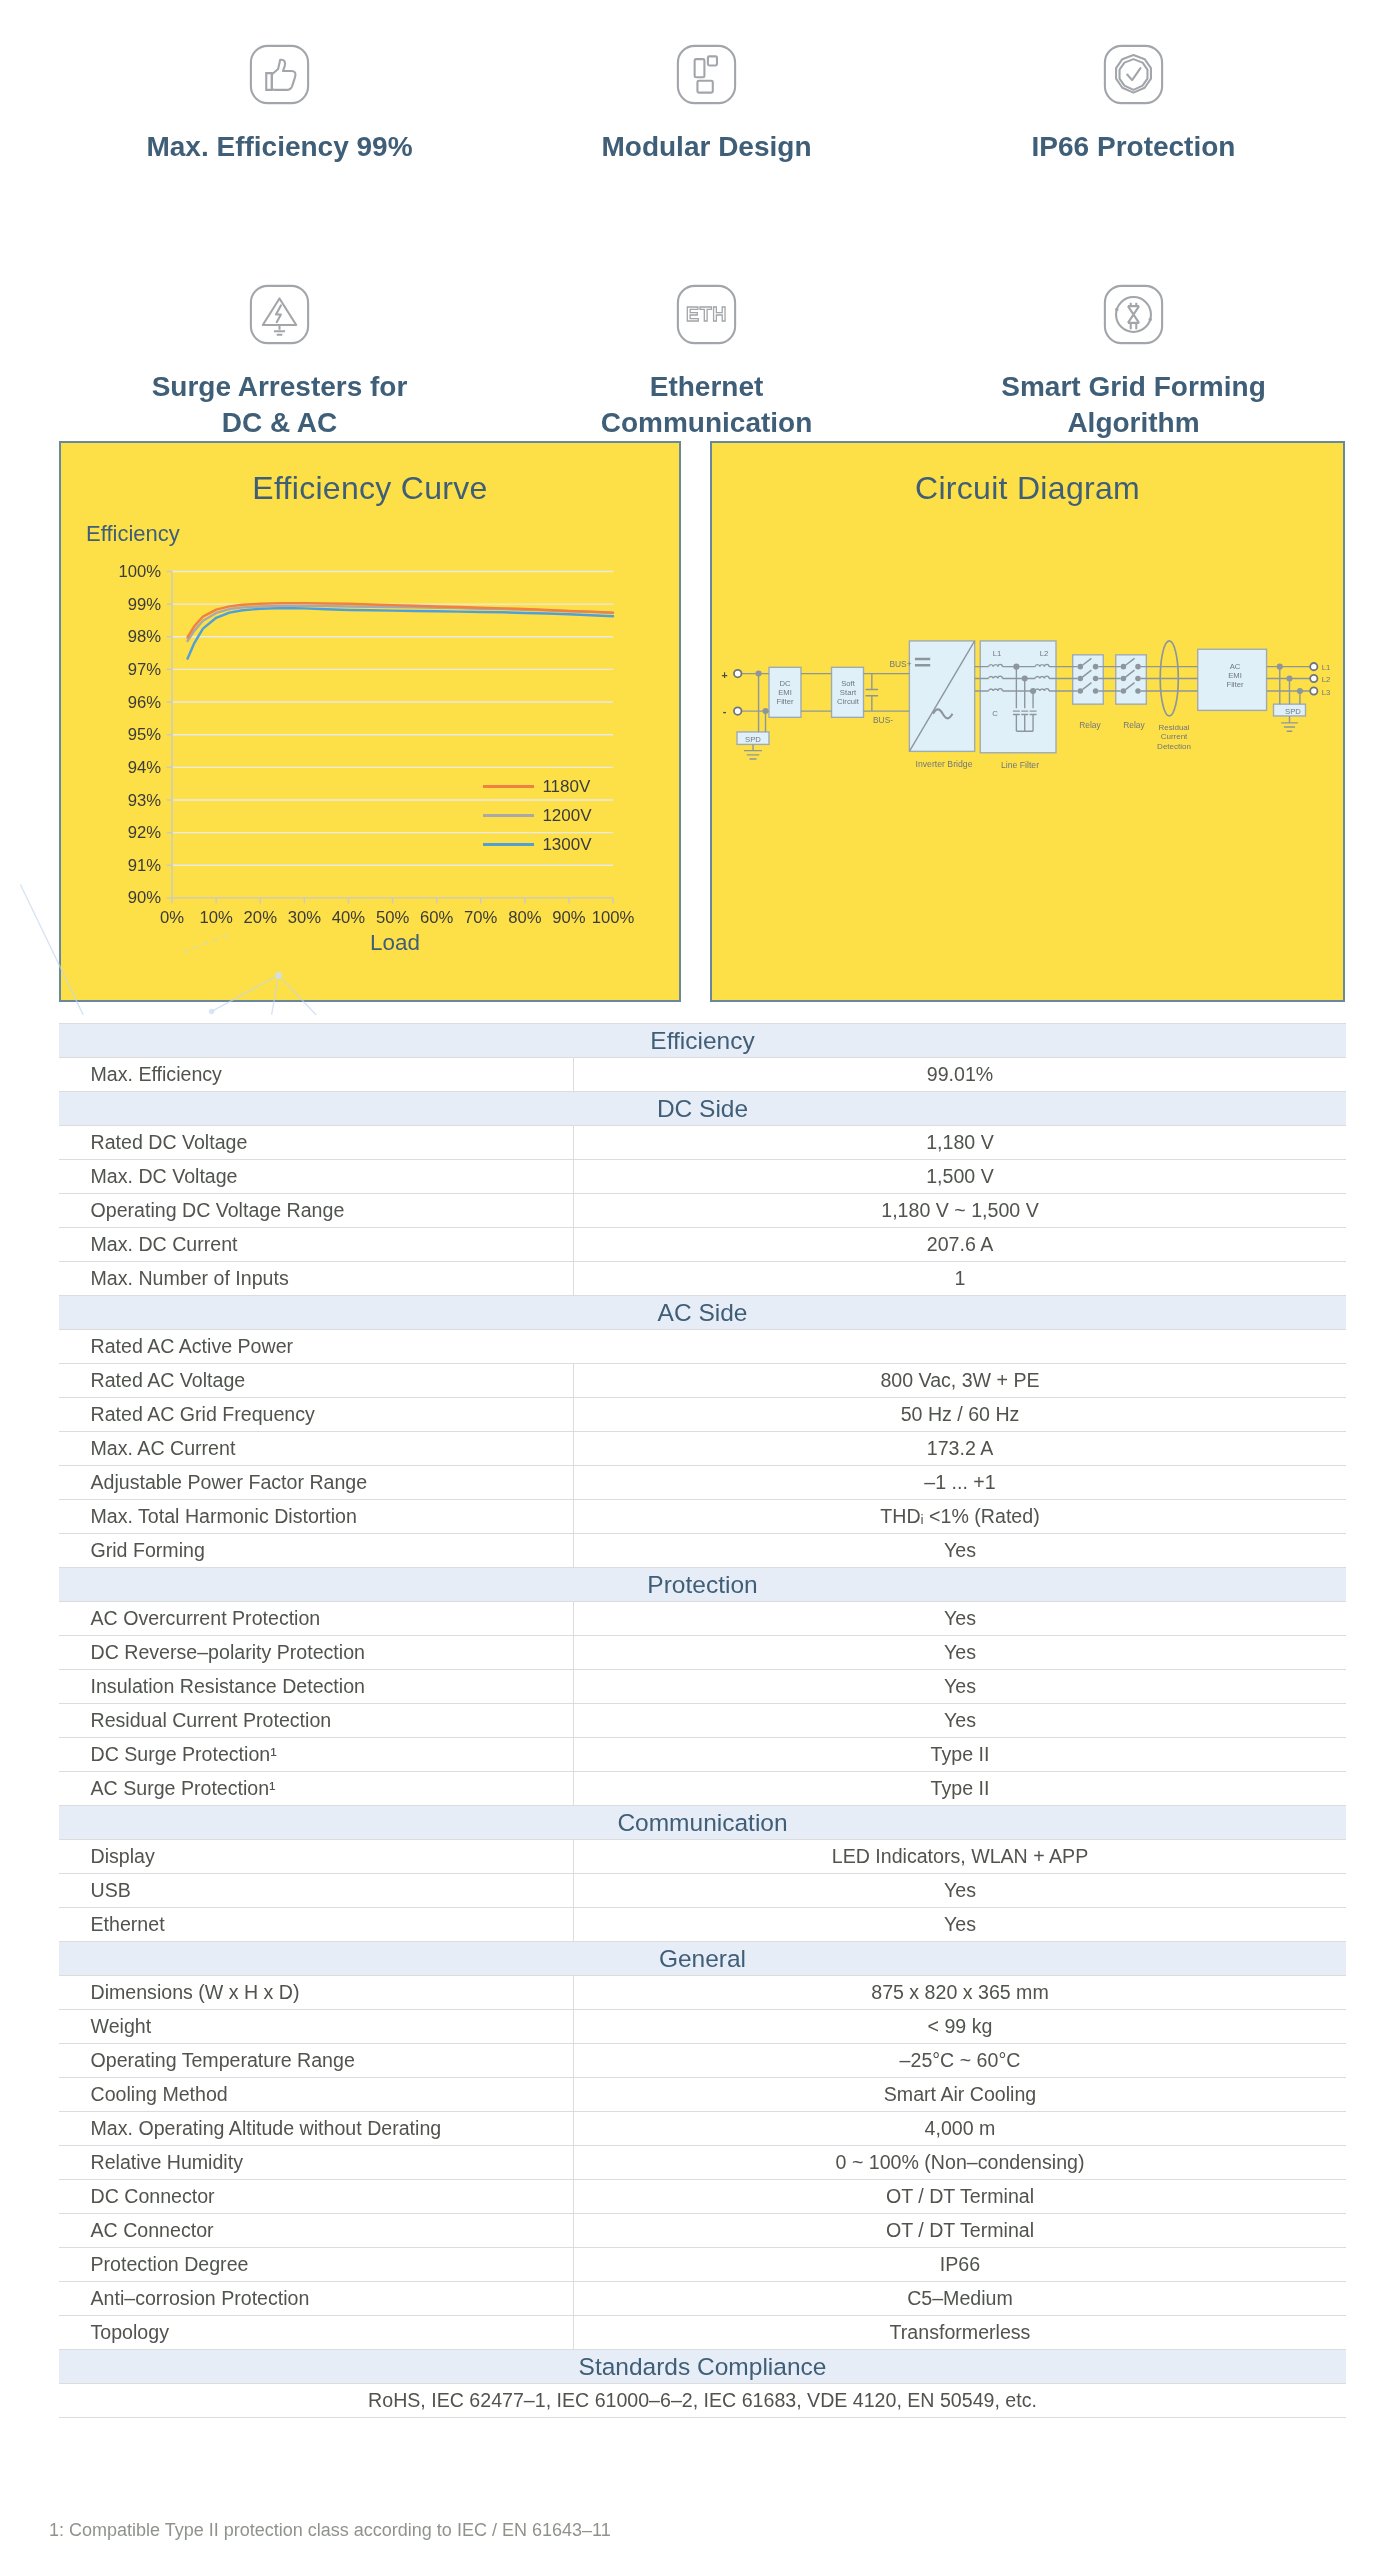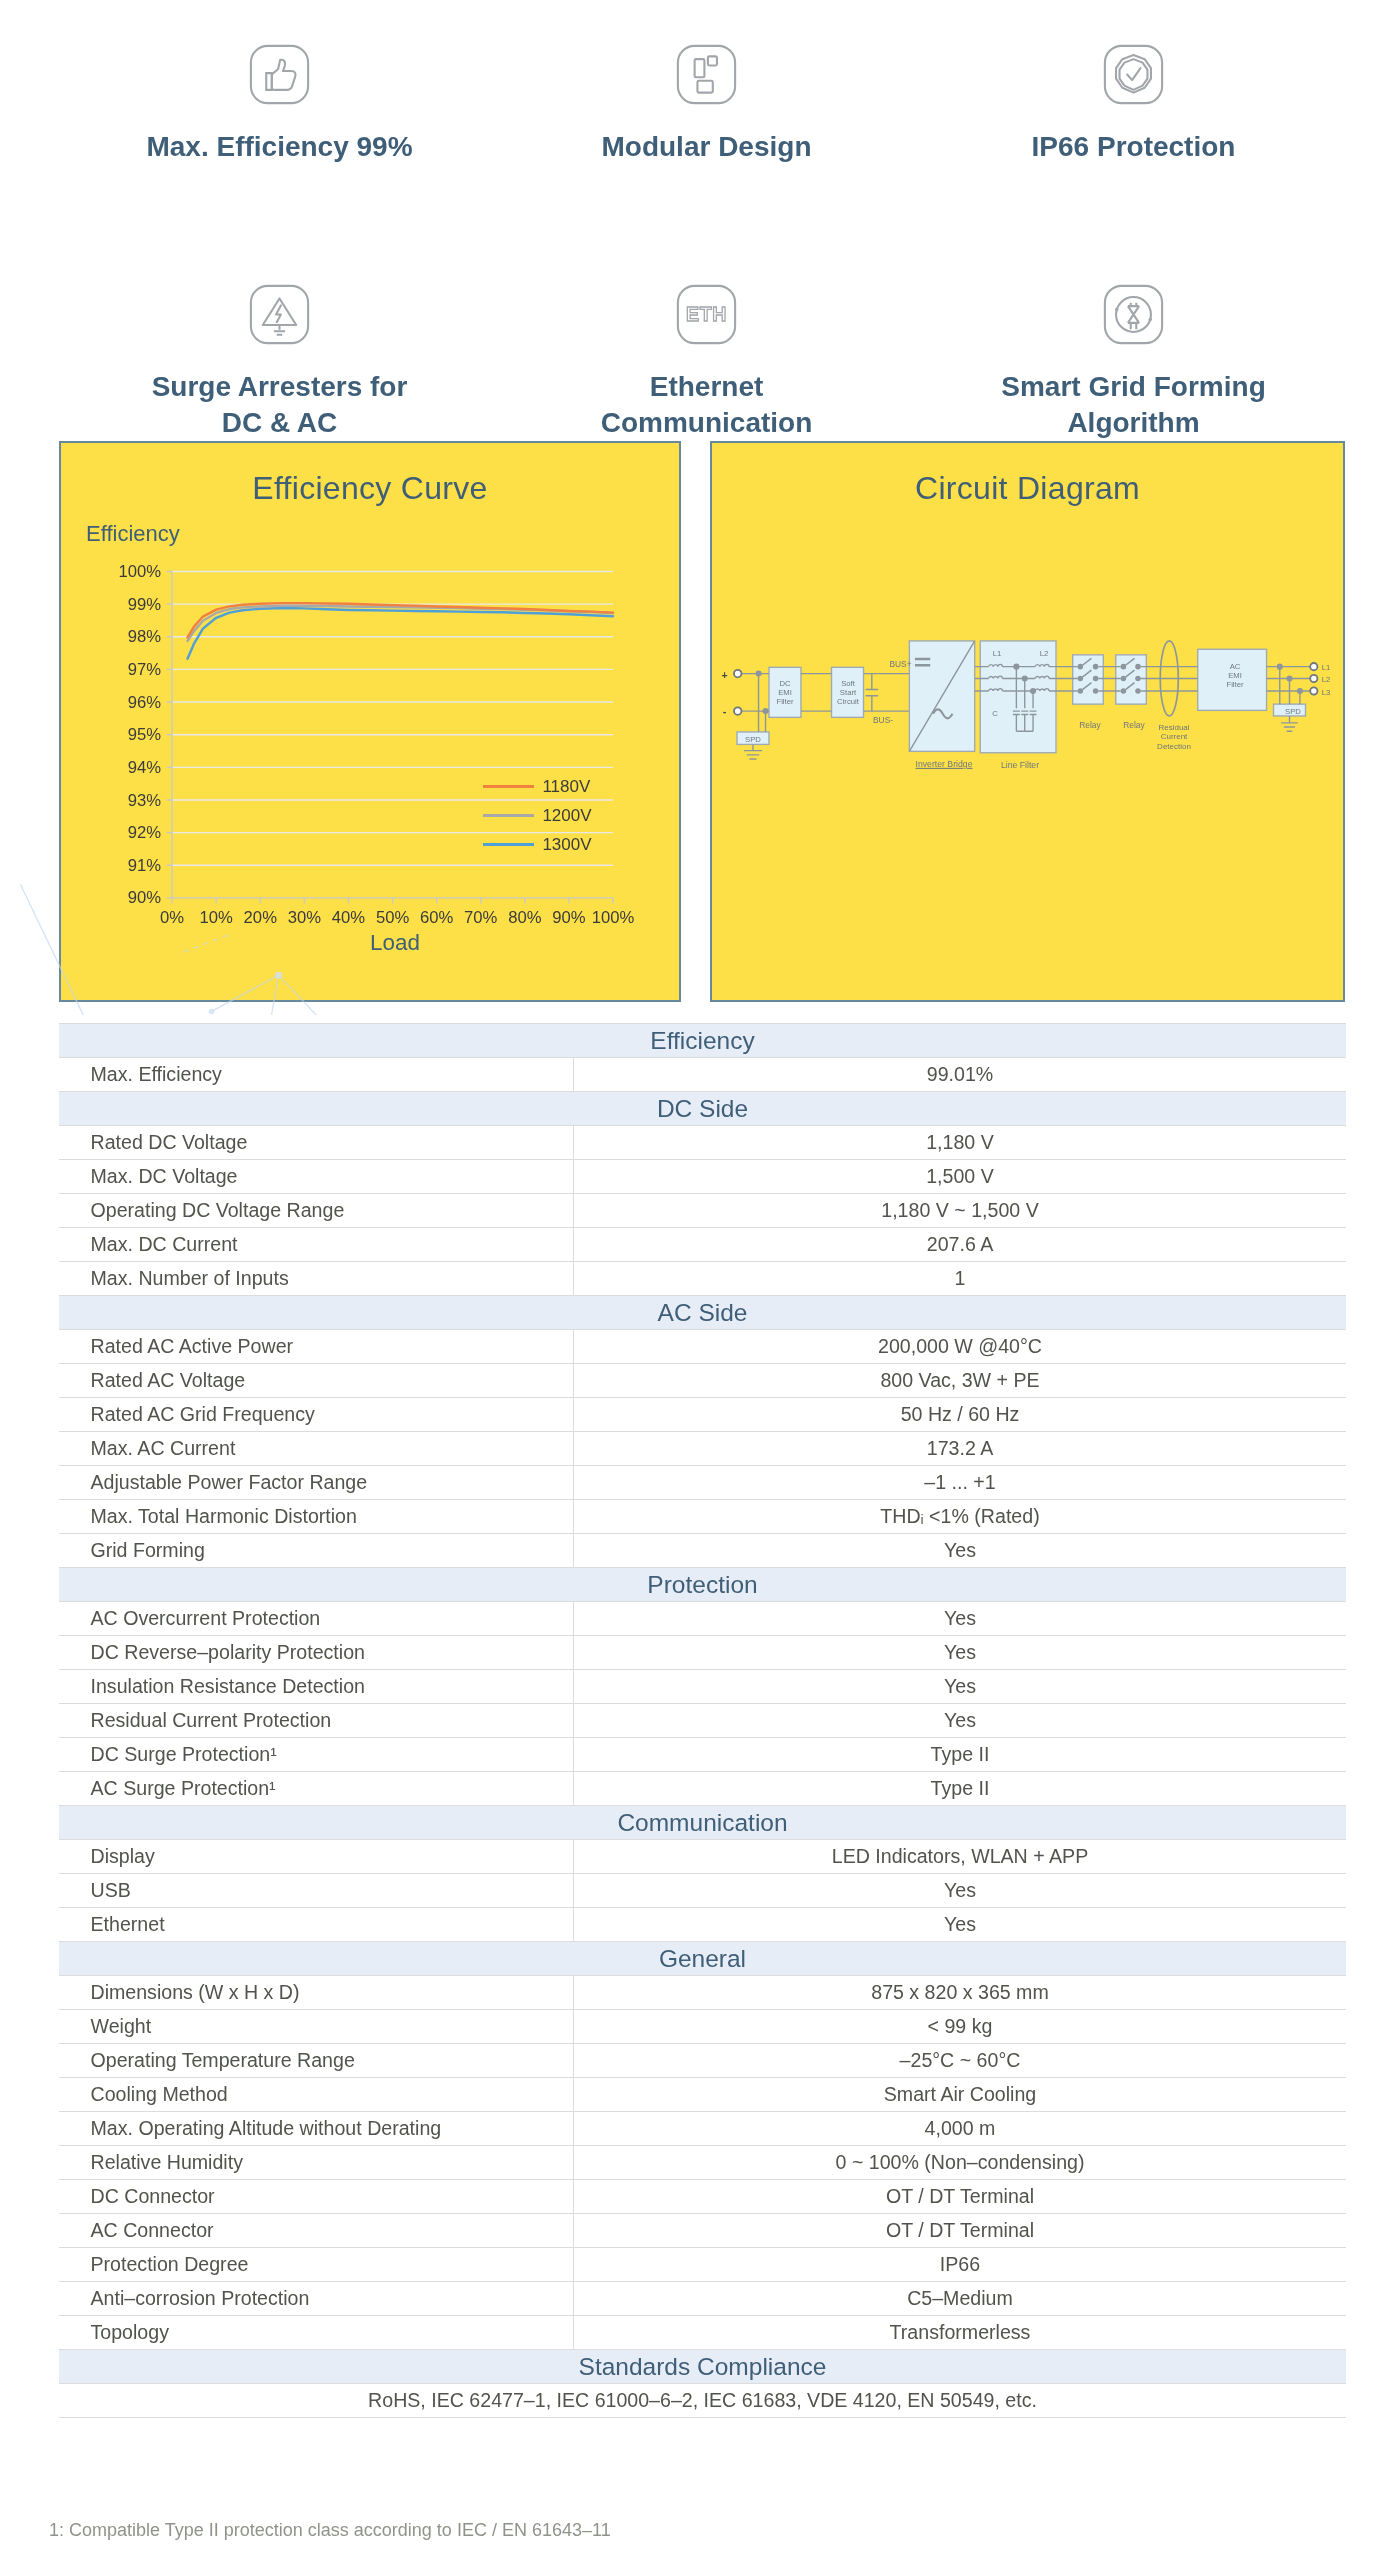--- a/index.html
+++ b/index.html
@@ -280,21 +280,21 @@
         <div class="clabel" style="left: 12.6px; top: 269px; font-size: 11.2px; font-weight: 700; color: rgb(74, 74, 74);">-</div>
         <div class="clabel" style="left: 41px; top: 297px; font-size: 7.7px;">SPD</div>
         <div class="clabel" style="left: 73px; top: 250px; font-size: 7.7px;">DC
 EMI
 Filter</div>
         <div class="clabel" style="left: 136px; top: 250px; font-size: 7.7px;">Soft
 Start
 Circuit</div>
         <div class="clabel" style="left: 171px; top: 222px; font-size: 8.4px; padding-left: 35px;">BUS+</div>
         <div class="clabel" style="left: 171px; top: 278px; font-size: 8.4px;">BUS-</div>
-        <div class="clabel" style="left: 232px; top: 321px; font-size: 8.7px; text-decoration: underline;">Inverter Bridge</div>
+        <div class="clabel" style="left: 232px; top: 321px; font-size: 8.7px;">Inverter Bridge</div>
         <div class="clabel" style="left: 285px; top: 211px; font-size: 7.7px;">L1</div>
         <div class="clabel" style="left: 332px; top: 211px; font-size: 7.7px;">L2</div>
         <div class="clabel" style="left: 283px; top: 271px; font-size: 7.7px;">C</div>
         <div class="clabel" style="left: 308px; top: 322px; font-size: 8.7px;">Line Filter</div>
         <div class="clabel" style="left: 378px; top: 283px; font-size: 8.4px;">Relay</div>
         <div class="clabel" style="left: 422px; top: 283px; font-size: 8.4px;">Relay</div>
         <div class="clabel" style="left: 462px; top: 294px; font-size: 8px;">Residual
 Current
 Detection</div>
         <div class="clabel" style="left: 523px; top: 233px; font-size: 7.7px;">AC
@@ -342,21 +342,20 @@
         <div class="cell-label">Max. DC Current</div>
         <div class="cell-value">207.6 A</div>
       </div>
       <div class="data-row">
         <div class="cell-label">Max. Number of Inputs</div>
         <div class="cell-value">1</div>
       </div>
       <div class="sec-row">AC Side</div>
       <div class="data-row">
         <div class="cell-label">Rated AC Active Power</div>
-        <div class="cell-value">200,000 W @40°C</div>
       </div>
       <div class="data-row">
         <div class="cell-label">Rated AC Voltage</div>
         <div class="cell-value">800 Vac, 3W + PE</div>
       </div>
       <div class="data-row">
         <div class="cell-label">Rated AC Grid Frequency</div>
         <div class="cell-value">50 Hz / 60 Hz</div>
       </div>
       <div class="data-row">

